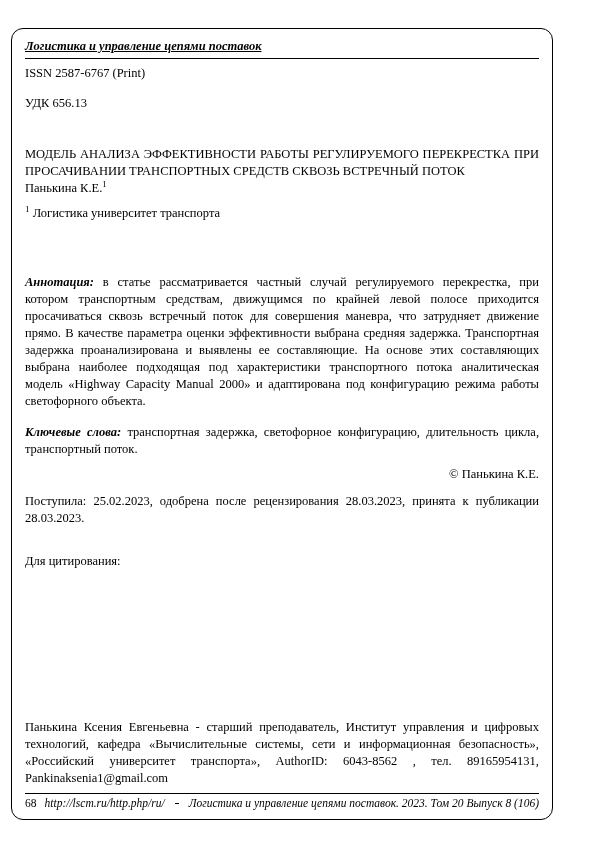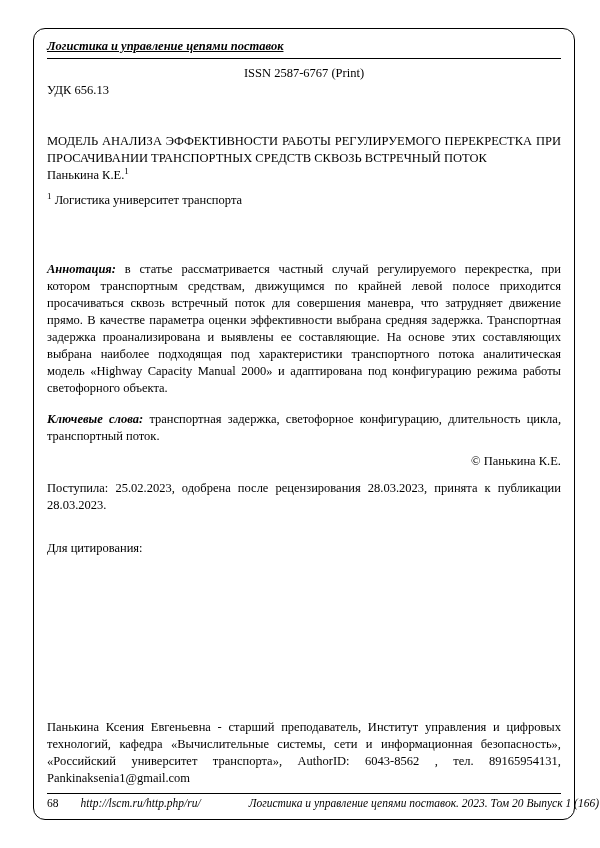--- a/index.html
+++ b/index.html
@@ -5,39 +5,39 @@
   * { margin: 0; padding: 0; box-sizing: border-box; }
   html, body {
     width: 600px; height: 848px;
     background: #ffffff;
     font-family: "Liberation Serif", serif;
     color: #000;
     overflow: hidden;
   }
   .page {
     position: absolute;
-    left: 33px; top: 28px;
+    left: 11px; top: 28px;
     width: 542px; height: 792px;
     border: 1.5px solid #000;
     border-radius: 12px;
     padding: 9px 13px 8px 13px;
     display: flex;
     flex-direction: column;
     font-size: 12.5px;
     line-height: 17px;
   }
   .journal-header {
     font-style: italic;
     font-weight: bold;
     padding-bottom: 3px;
     border-bottom: 1.8px solid #000;
     margin-bottom: 6px;
   }
   .journal-header .jh-text { text-decoration: underline; }
-  .issn { margin-bottom: 0; text-align: center; }
+  .issn { margin-bottom: 13px; }
   .udc { margin-bottom: 34px; }
   .title-block { margin-bottom: 8px; }
   .article-title {
     font-weight: normal;
     text-align: justify;
   }
   .author-line { font-weight: normal; }
   sup { font-size: 9px; line-height: 0; vertical-align: super; }
   .affiliation { margin-bottom: 52px; }
   .para { text-align: justify; }
@@ -46,21 +46,21 @@
   .keywords { margin-bottom: 8px; }
   .copyright { text-align: right; margin-bottom: 10px; }
   .received { margin-bottom: 26px; text-align: justify; }
   .citation-block { }
   .author-bio { margin-top: auto; margin-bottom: 6px; text-align: justify; }
   .footer {
     border-top: 1.4px solid #000;
     padding-top: 2px;
     display: flex;
     align-items: baseline;
-    gap: 22px;
+    gap: 8px;
     font-size: 11.5px;
     line-height: 15px;
     white-space: nowrap;
   }
   .footer .it { font-style: italic; }
   .footer-divider {
     flex: 1;
     align-self: center;
     border-top: 1.3px solid #000;
     height: 0;
@@ -104,16 +104,16 @@
   <div class="citation-block">
     <div>Для цитирования:</div>
   </div>
 
   <div class="author-bio">Панькина Ксения Евгеньевна - старший преподаватель, Институт управления и цифровых технологий, кафедра «Вычислительные системы, сети и информационная безопасность», «Российский университет транспорта», AuthorID: 6043-8562 , тел. 89165954131, Pankinaksenia1@gmail.com</div>
 
   <div class="footer">
     <span>68</span>
     <span class="it">http://lscm.ru/http.php/ru/</span>
     <span class="footer-divider"></span>
-    <span class="it">Логистика и управление цепями поставок. 2023. Том 20 Выпуск 1 (166)</span>
+    <span class="it">Логистика и управление цепями поставок. 2023. Том 20 Выпуск 8 (106)</span>
   </div>
 
 </div>
 
 </body></html>

